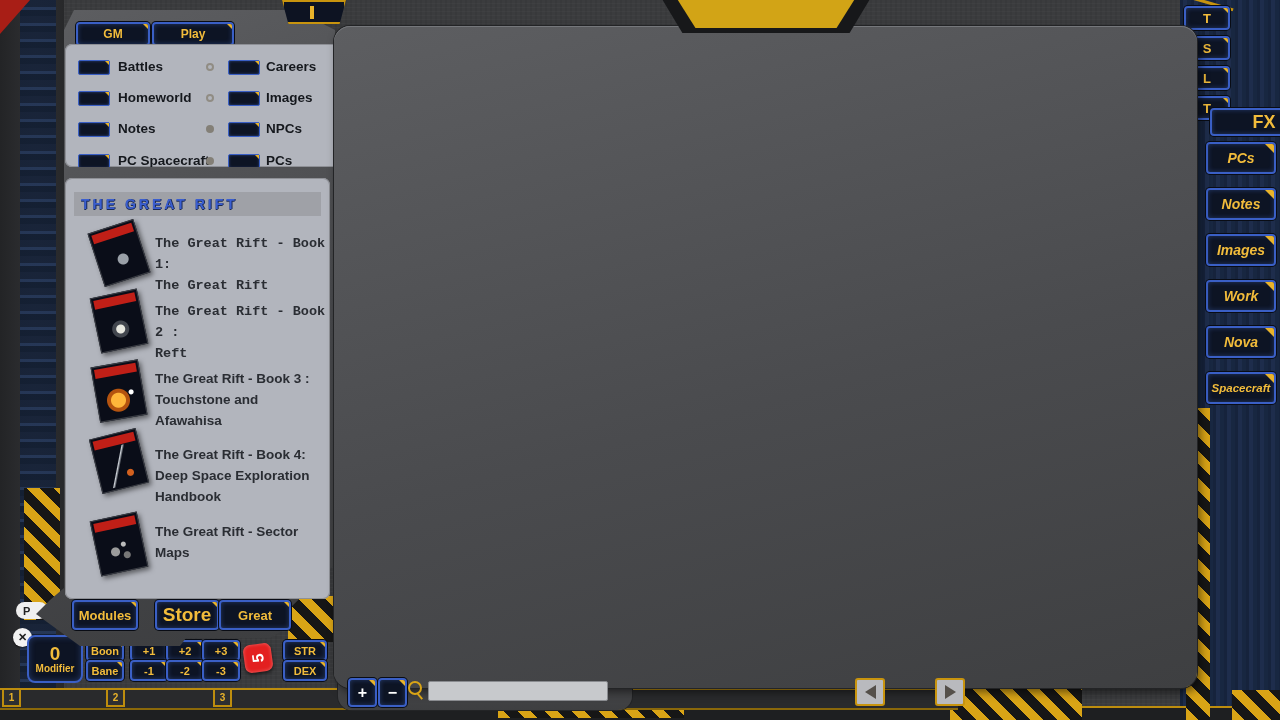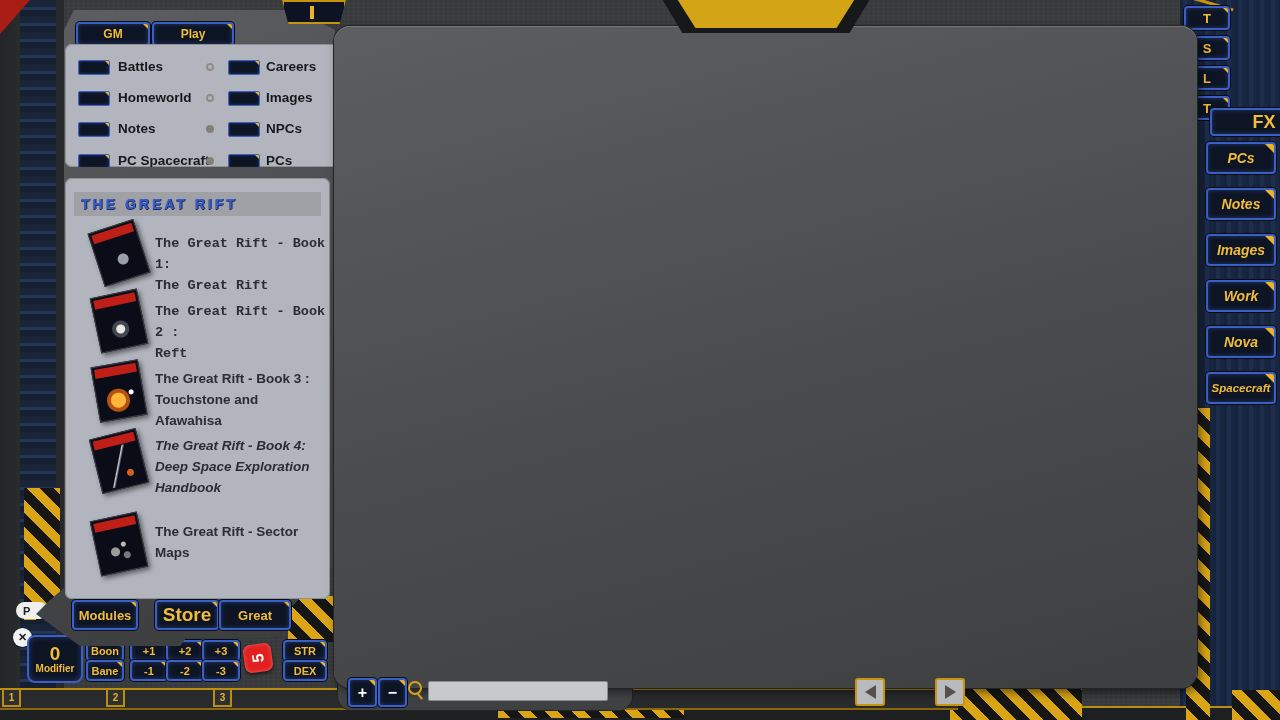--- a/index.html
+++ b/index.html
@@ -319,21 +319,21 @@
           <div>The Great Rift - Book 3 :</div>
           <div>Touchstone and</div>
           <div>Afawahisa</div>
         </div>
       </div>
       <div style="position: absolute; left: 0px; top: 0px; width: 100%;">
         <div class="book-cover" style="top: 255px; transform: rotate(-14deg);">
           <div class="mast"></div>
           <div style="position: absolute; inset: 12px 2px 2px; background: linear-gradient(115deg, transparent 44%, rgb(207, 212, 218) 46%, transparent 50%), radial-gradient(circle at 70% 72%, rgb(210, 96, 30) 0px, rgb(210, 96, 30) 3px, transparent 4px);"></div>
         </div>
-        <div class="book-title" style="top: 257px; font-style: italic;">
+        <div class="book-title" style="top: 266px;">
           <div>The Great Rift - Book 4:</div>
           <div>Deep Space Exploration</div>
           <div>Handbook</div>
         </div>
       </div>
       <div style="position: absolute; left: 0px; top: 0px; width: 100%;">
         <div class="book-cover" style="top: 338px; transform: rotate(-12deg);">
           <div class="mast"></div>
           <div style="position: absolute; inset: 12px 2px 2px; background: radial-gradient(circle at 38% 55%, rgb(155, 155, 155) 0px, rgb(155, 155, 155) 4px, transparent 5px), radial-gradient(circle at 64% 68%, rgb(119, 119, 119) 0px, rgb(119, 119, 119) 3px, transparent 4px), radial-gradient(circle at 60% 40%, rgb(187, 187, 187) 0px, rgb(187, 187, 187) 2px, transparent 3px);"></div>
         </div>

